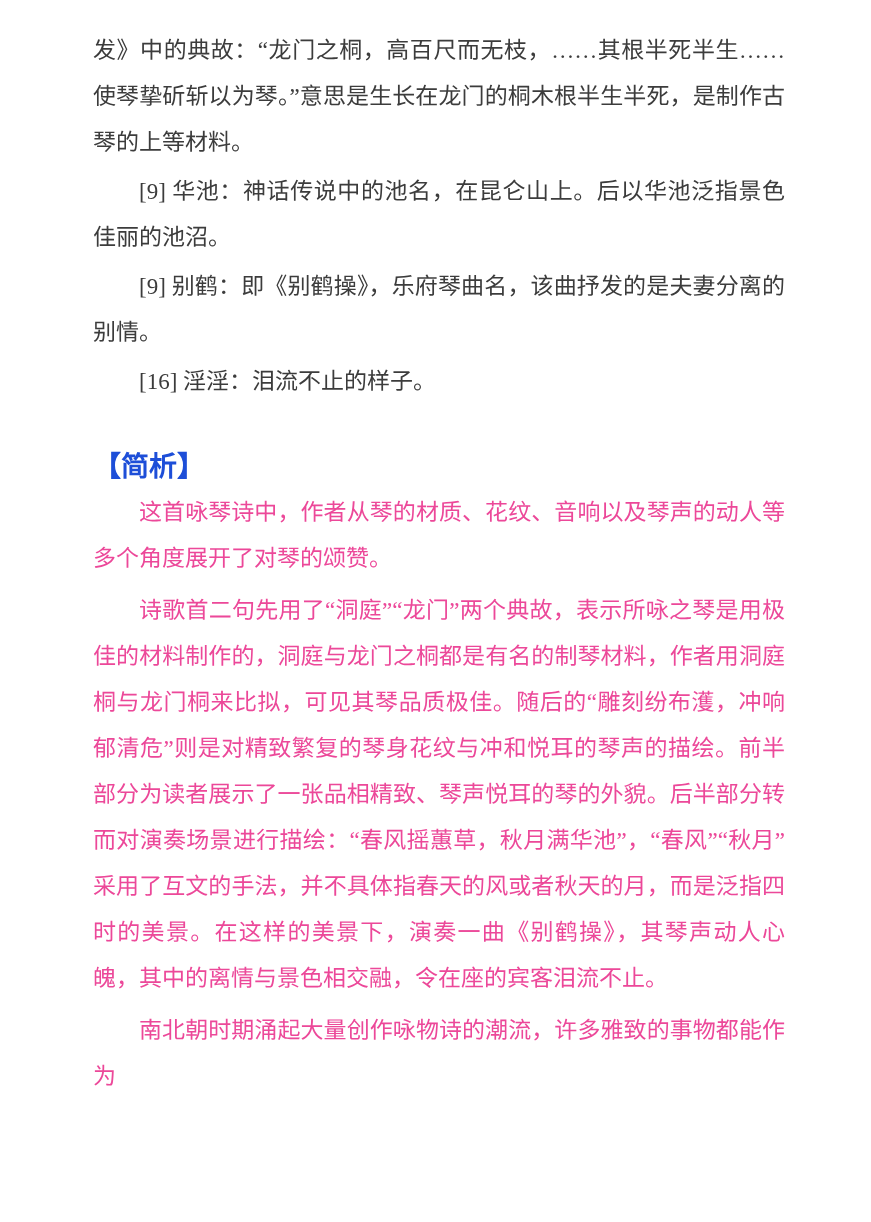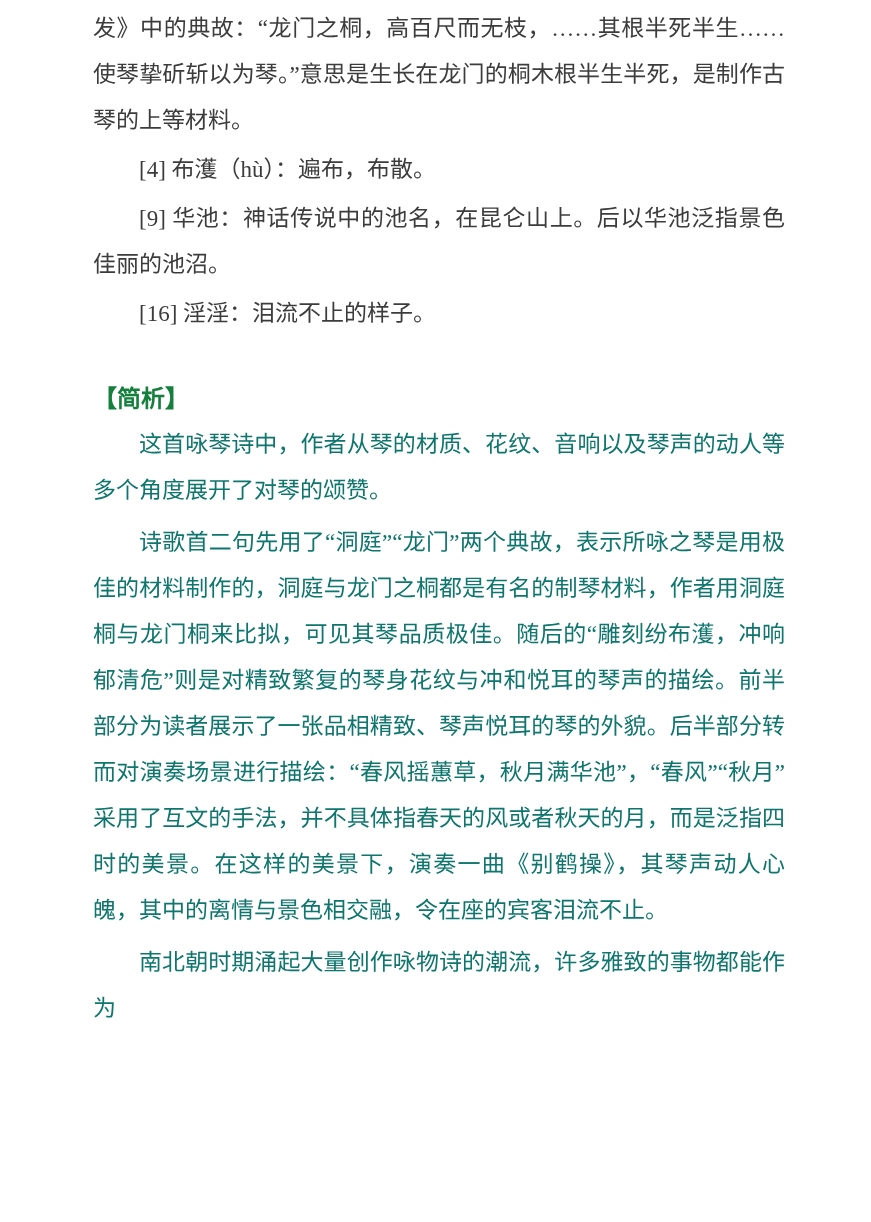--- a/index.html
+++ b/index.html
@@ -9,21 +9,21 @@
   }
   body {
     width: 871px;
     height: 1222px;
     overflow: hidden;
   }
   .page {
     box-sizing: border-box;
     width: 871px;
     height: 1222px;
-    padding: 6px 86px 0 93px;
+    padding: 28px 86px 0 93px;
     background: #ffffff;
     color: #333333;
     font-family: "Liberation Serif", "DejaVu Serif", serif;
     font-size: 23px;
     line-height: 46px;
     text-align: justify;
     text-justify: inter-ideograph;
   }
   .page p {
     margin: 0;
@@ -35,44 +35,44 @@
     font-weight: 400;
   }
   .notes-section .para-flush {
     text-indent: 0; 
   }
   .notes-section .note {
     margin-top: 3px;
   }
   .analysis-heading {
     margin: 39px 0 0 0;
-    font-size: 24px;
+    font-size: 28px;
     line-height: 46px;
     font-weight: 700;
-    color: #15803d;
+    color: #1d4ed8;
     text-indent: 0;
   }
   .analysis-section p {
     margin-top: 6px;
-    color: #0f766e;
+    color: #ec4899;
   }
   .analysis-section p.first {
     margin-top: 0;
   }
 </style>
 </head>
 <body>
 
 <div class="page">
 
   <section class="notes-section">
     <p class="para-flush">发》中的典故：“龙门之桐，高百尺而无枝，……其根半死半生……使琴挚斫斩以为琴。”意思是生长在龙门的桐木根半生半死，是制作古琴的上等材料。</p>
 
-    <p class="note">[4] 布濩（hù）：遍布，布散。</p>
     <p class="note">[9] 华池：神话传说中的池名，在昆仑山上。后以华池泛指景色佳丽的池沼。</p>
+    <p class="note">[9] 别鹤：即《别鹤操》，乐府琴曲名，该曲抒发的是夫妻分离的别情。</p>
     <p class="note">[16] 淫淫：泪流不止的样子。</p>
   </section>
 
   <section class="analysis-section">
     <h2 class="analysis-heading">【简析】</h2>
 
     <p class="first">这首咏琴诗中，作者从琴的材质、花纹、音响以及琴声的动人等多个角度展开了对琴的颂赞。</p>
 
     <p>诗歌首二句先用了“洞庭”“龙门”两个典故，表示所咏之琴是用极佳的材料制作的，洞庭与龙门之桐都是有名的制琴材料，作者用洞庭桐与龙门桐来比拟，可见其琴品质极佳。随后的“雕刻纷布濩，冲响郁清危”则是对精致繁复的琴身花纹与冲和悦耳的琴声的描绘。前半部分为读者展示了一张品相精致、琴声悦耳的琴的外貌。后半部分转而对演奏场景进行描绘：“春风摇蕙草，秋月满华池”，“春风”“秋月”采用了互文的手法，并不具体指春天的风或者秋天的月，而是泛指四时的美景。在这样的美景下，演奏一曲《别鹤操》，其琴声动人心魄，其中的离情与景色相交融，令在座的宾客泪流不止。</p>
 

